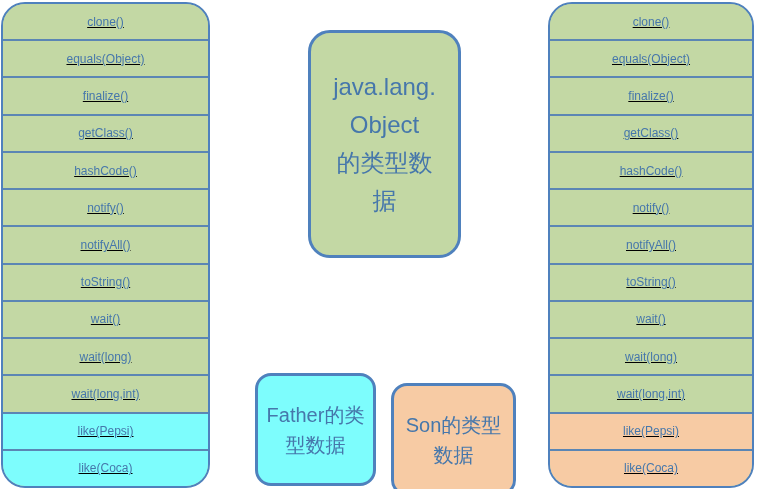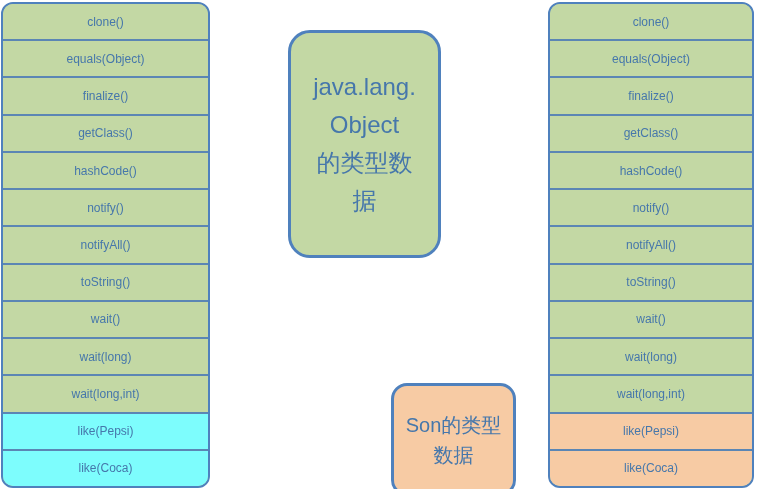--- a/index.html
+++ b/index.html
@@ -12,25 +12,26 @@
     position: relative;
     width: 757px;
     height: 489px;
     background: var(--background, #ffffff);
     overflow: hidden;
   }
   .method-table {
     position: absolute;
     box-sizing: border-box;
     border: 2px solid var(--border_blue);
-    border-radius: 12px;
+    border-radius: 24px;
     overflow: hidden;
     display: flex;
     flex-direction: column;
     background: var(--green);
+    text-decoration: underline;
   }
   .method-table .row {
     flex: 1 1 0;
     display: flex;
     align-items: center;
     justify-content: center;
     font-size: 12px;
     color: var(--text_blue);
     background: var(--green);
   }
@@ -44,21 +45,21 @@
     box-sizing: border-box;
     border: 3px solid var(--border_blue);
     display: flex;
     align-items: center;
     justify-content: center;
     text-align: center;
     color: var(--text_blue);
     white-space: pre-line;
   }
   #object-box {
-    left: 288px;
+    left: 308px;
     top: 30px;
     width: 153px;
     height: 228px;
     border-radius: 22px;
     background: var(--green);
     font-size: 24px;
     line-height: 38px;
   }
   #father-box {
     left: 255px;
@@ -138,20 +139,22 @@
       <div class="row cyan">
         <span>like(Coca)</span>
       </div>
     </div>
 
   <div id="object-box" class="rounded-box">java.lang.
 Object
 的类型数
 据</div>
 
+  <div id="father-box" class="rounded-box">Father的类
+型数据</div>
 
   <div id="son-box" class="rounded-box">Son的类型
 数据</div>
 
   <div id="right-table" class="method-table">
       <div class="row green">
         <span>clone()</span>
       </div>
       <div class="row green">
         <span>equals(Object)</span>

